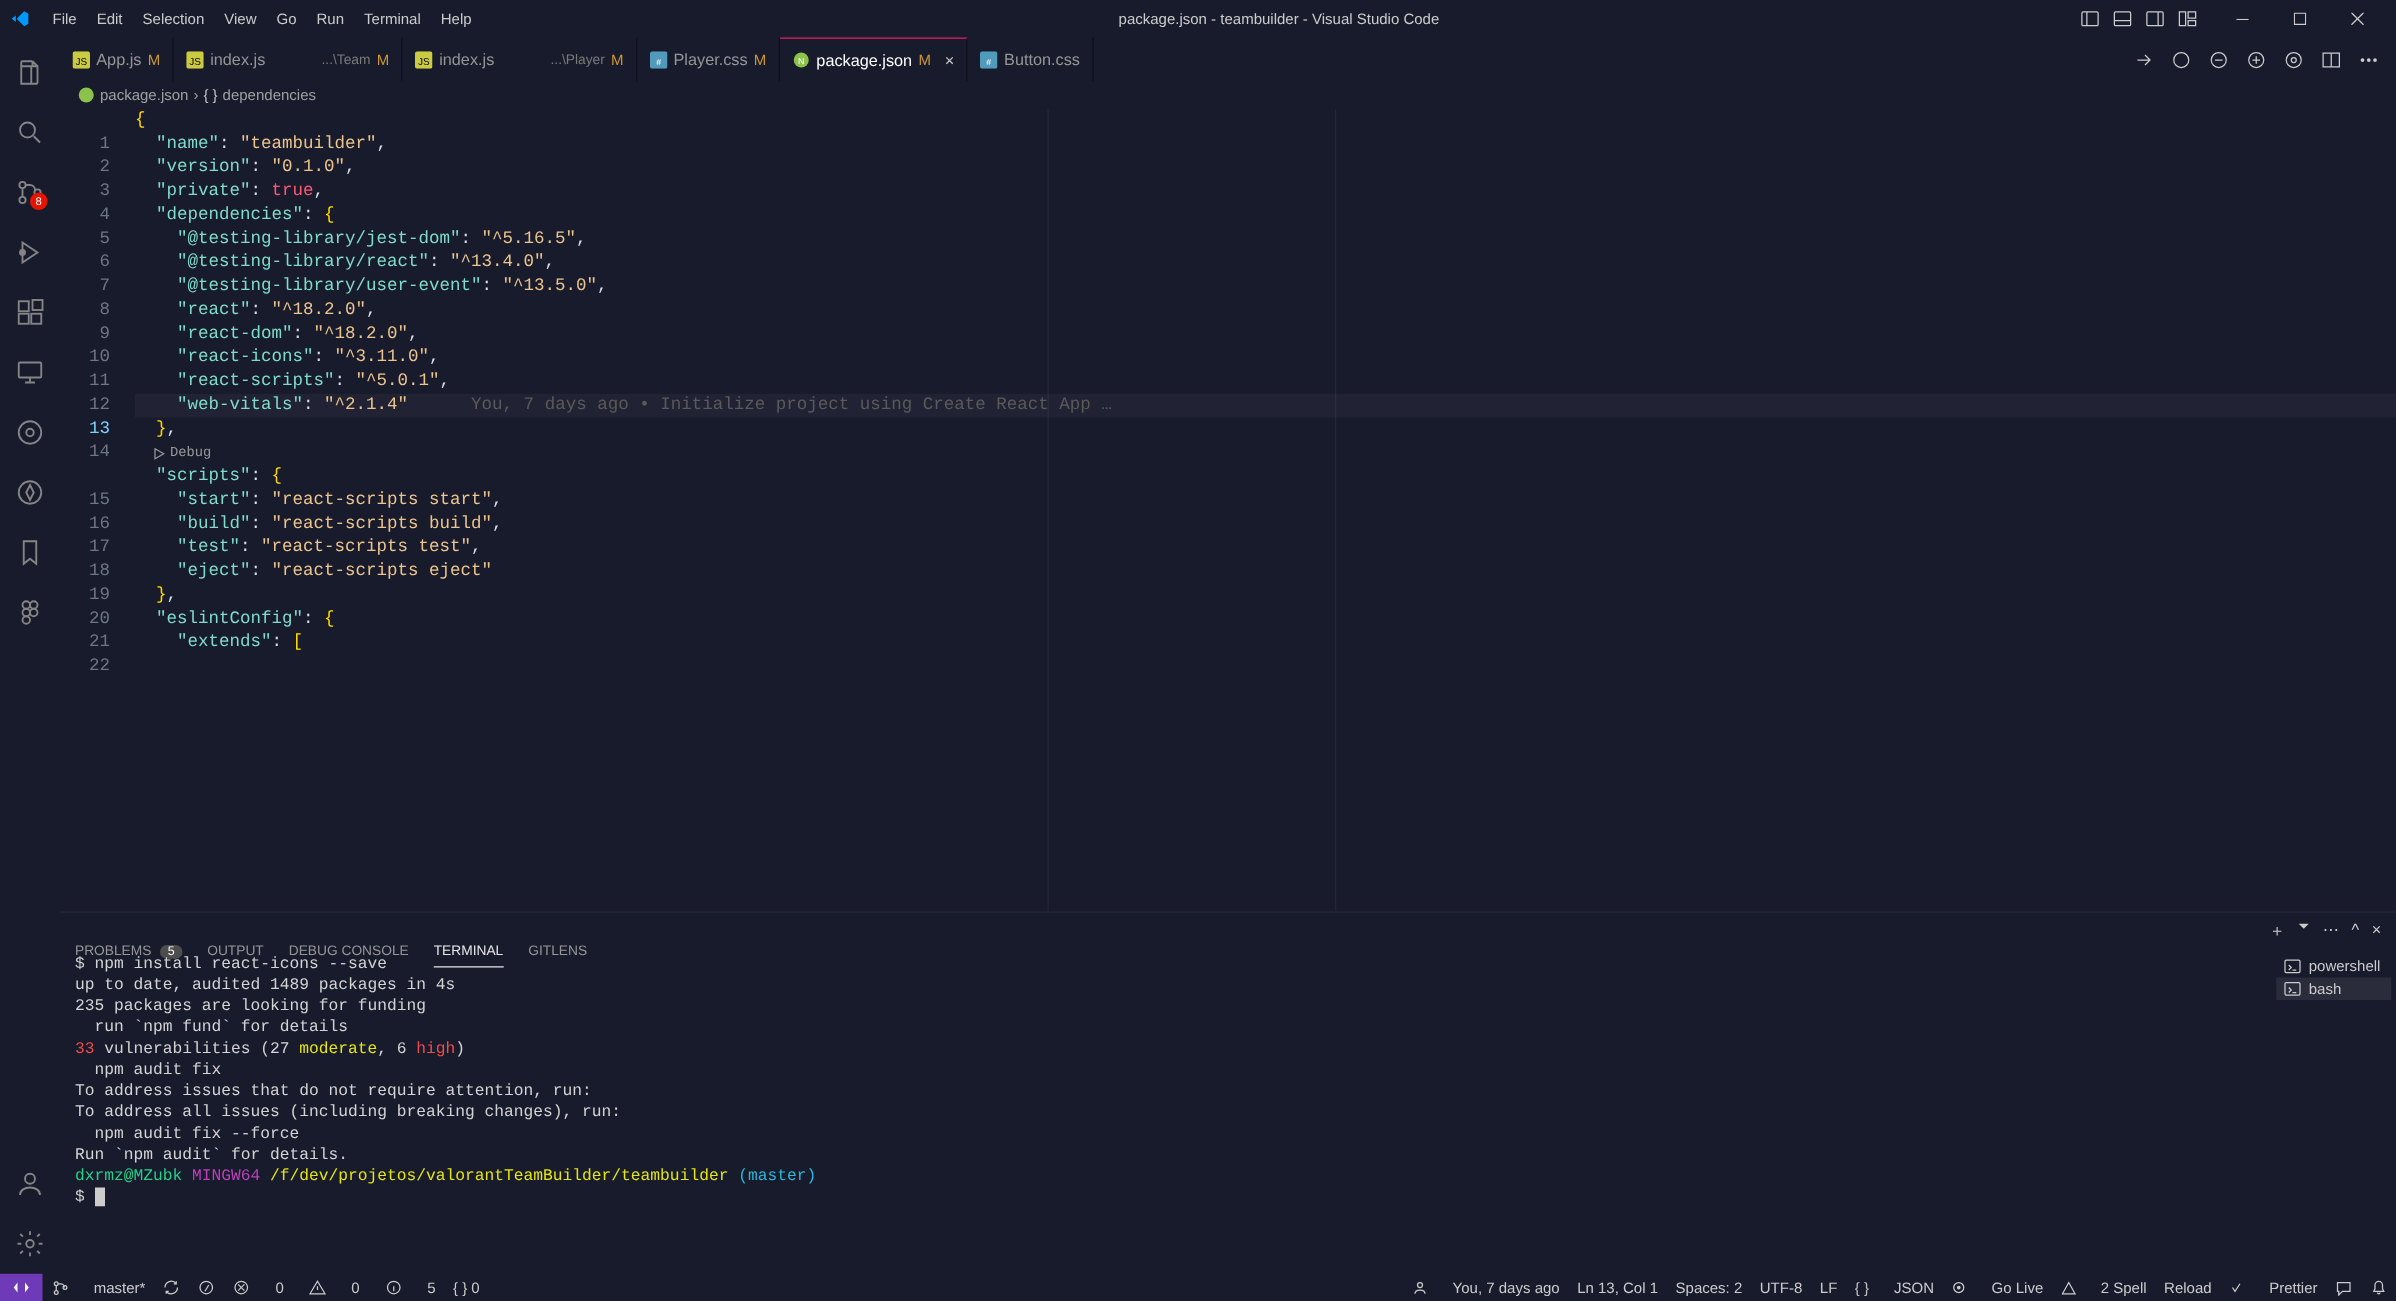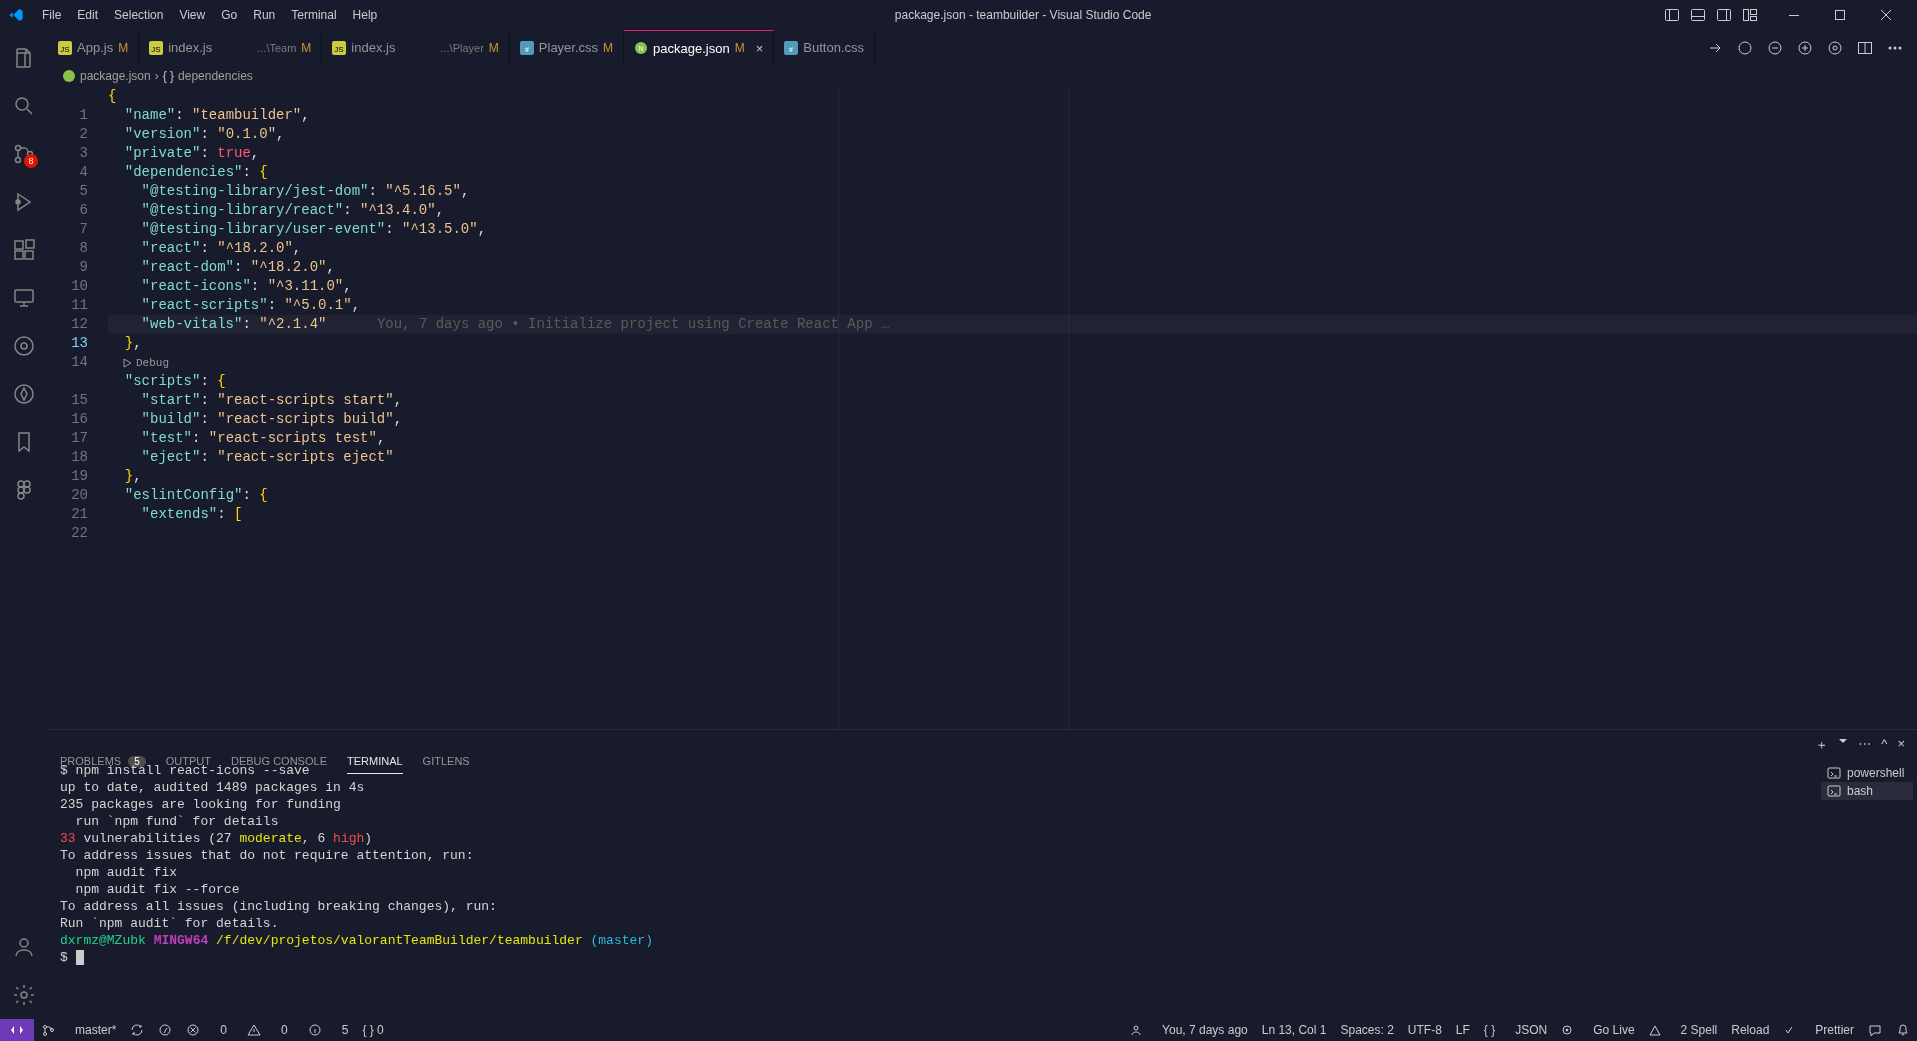--- a/index.html
+++ b/index.html
@@ -210,21 +210,21 @@
   font-family: Consolas, "Courier New", monospace;
   font-size: 13px;
   color: #d4d4d4;
   line-height: 17px;
 }
 .term-line { white-space: pre; }
 .term-red { color: #f14c4c; }
 .term-yellow { color: #e5e510; }
 .term-green { color: #23d18b; }
 .term-cyan { color: #29b8db; }
-.term-purple { color: #bc3fbc; font-weight: bold; }
+.term-purple { color: #bc3fbc; }
 .term-cursor { background: #cccccc; width: 8px; height: 15px; display: inline-block; vertical-align: middle; }
 .terminal-sidebar {
   width: 100px;
   padding: 4px;
 }
 .term-entry {
   display: flex;
   align-items: flex-start;
   gap: 6px;
   padding: 2px 6px;
@@ -615,25 +615,25 @@
         <div class="terminal-out">
           <div class="term-line">$ npm install react-icons --save</div>
           <div class="term-line"></div>
           <div class="term-line">up to date, audited 1489 packages in 4s</div>
           <div class="term-line"></div>
           <div class="term-line">235 packages are looking for funding</div>
           <div class="term-line">  run `npm fund` for details</div>
           <div class="term-line"></div>
           <div class="term-line"><span class="term-red">33</span><span> vulnerabilities (27 </span><span class="term-yellow">moderate</span><span>, 6 </span><span class="term-red">high</span><span>)</span></div>
           <div class="term-line"></div>
+          <div class="term-line">  npm audit fix</div>
           <div class="term-line">To address issues that do not require attention, run:</div>
-          <div class="term-line">  npm audit fix</div>
           <div class="term-line"></div>
+          <div class="term-line">To address all issues (including breaking changes), run:</div>
           <div class="term-line">  npm audit fix --force</div>
-          <div class="term-line">To address all issues (including breaking changes), run:</div>
           <div class="term-line"></div>
           <div class="term-line">Run `npm audit` for details.</div>
           <div class="term-line"></div>
           <div class="term-line"><span class="term-green">dxrmz@MZubk</span><span class="term-purple"> MINGW64 </span><span class="term-yellow">/f/dev/projetos/valorantTeamBuilder/teambuilder</span><span class="term-cyan"> (master)</span></div>
           <div class="term-line"><span>$ </span><span class="term-cursor"></span></div>
         </div>
         <div class="terminal-sidebar">
           <div class="term-entry">
             <span>
                 <svg width="14" height="14" fill="none" stroke="currentColor">

